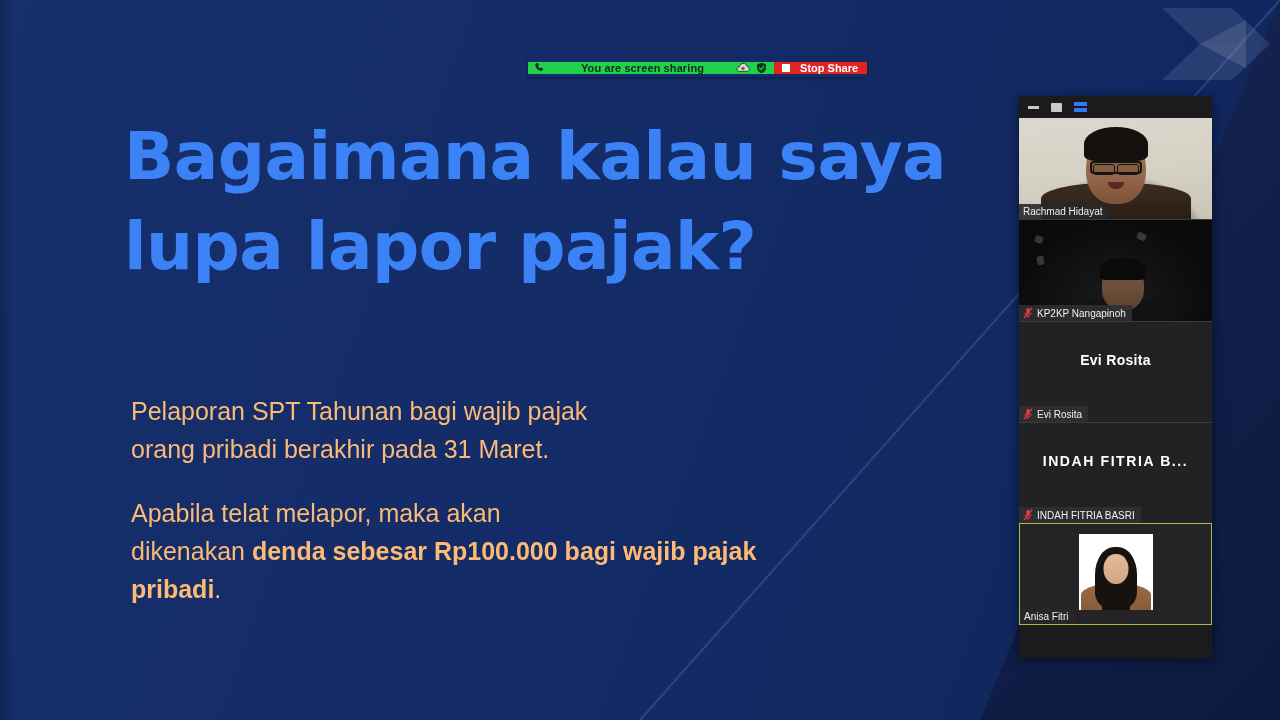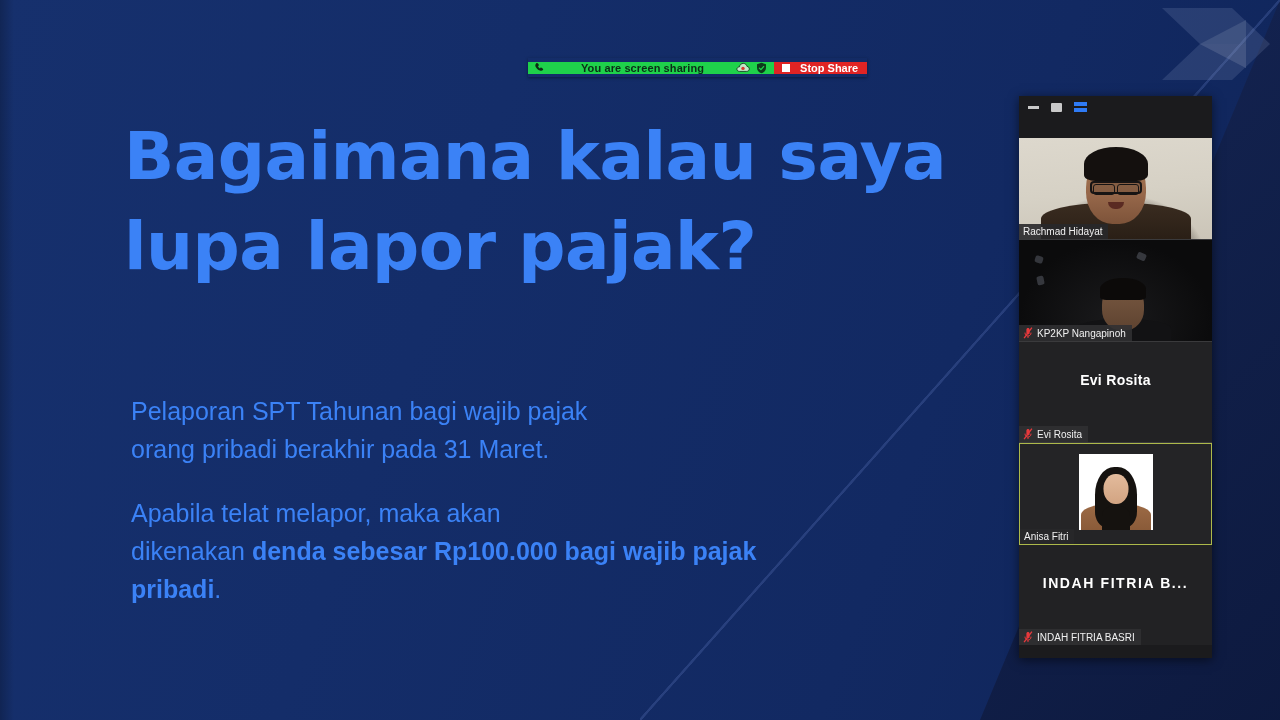--- a/index.html
+++ b/index.html
@@ -71,21 +71,21 @@
     line-height: 1.36;
     letter-spacing: -0.5px;
     white-space: pre-line;
   }
 
   .slide-body {
     position: absolute;
     left: 131px;
     top: 392px;
     width: 680px;
-    color: #3b82f6;
+    color: #fdba74;
     font-family: "Liberation Sans", sans-serif;
     font-size: 25px;
     line-height: 1.52;
   }
   .slide-body p { margin: 0; }
   .slide-body .gap { height: 26px; }
   .slide-body b { font-weight: bold; }
 
   
   .share-bar {
@@ -146,21 +146,21 @@
     padding-left: 9px;
   }
   .tb-btn { display: flex; align-items: center; justify-content: center; cursor: default; }
   .tb-min { width: 11px; height: 3px; background: #c9c9c9; }
   .tb-max { width: 11px; height: 9px; background: #c9c9c9; border-radius: 1px; }
   .tb-speaker { display: flex; flex-direction: column; gap: 2px; }
   .tb-speaker i { display: block; width: 13px; height: 4px; background: #2f7bf5; }
   .tb-grid { display: grid; grid-template-columns: repeat(3, 3px); grid-template-rows: repeat(3, 3px); gap: 2px; }
   .tb-grid i { background: #d2d2d2; }
 
-  .tiles { position: relative; margin-top: 20px; }
+  .tiles { position: relative; }
 
   .tile {
     position: relative;
     width: 193px;
     overflow: hidden;
     background: #232325;
   }
   .tile-video { height: 101px; }
   .tile-dark  { height: 101px; background: #404040; }
   .tile-name  { height: 100px; background: #222224; }
@@ -425,41 +425,41 @@
             <path d="M5 1.1c-.9 0-1.6.7-1.6 1.6v3.1c0 .9.7 1.6 1.6 1.6s1.6-.7 1.6-1.6V2.7c0-.9-.7-1.6-1.6-1.6z" fill="#e8393c"></path>
             <path d="M2 5.6v.4c0 1.7 1.3 3 3 3s3-1.3 3-3v-.4" stroke="#e8393c" stroke-width="1" fill="none"></path>
             <path d="M5 9v2" stroke="#e8393c" stroke-width="1"></path>
             <path d="M1.1 11.2 8.9.7" stroke="#e8393c" stroke-width="1.3"></path>
           </svg>
           <span>Evi Rosita</span>
         </div>
       </div>
       <div class="tile-sep"></div>
 
-      <div class="tile tile-photo">
-        <div class="photo-frame">
-          <div class="p-body"></div>
-          <div class="p-hijab"></div>
-          <div class="p-face"></div>
-          <div class="p-scarf"></div>
-        </div>
-        <div class="badge plain">
-          <span>Anisa Fitri</span>
-        </div>
-      </div>
-
       <div class="tile tile-name">
         <div class="tile-bigname spaced">INDAH  FITRIA  B...</div>
         <div class="badge">
           <svg class="mute-icon" viewBox="0 0 10 12">
             <path d="M5 1.1c-.9 0-1.6.7-1.6 1.6v3.1c0 .9.7 1.6 1.6 1.6s1.6-.7 1.6-1.6V2.7c0-.9-.7-1.6-1.6-1.6z" fill="#e8393c"></path>
             <path d="M2 5.6v.4c0 1.7 1.3 3 3 3s3-1.3 3-3v-.4" stroke="#e8393c" stroke-width="1" fill="none"></path>
             <path d="M5 9v2" stroke="#e8393c" stroke-width="1"></path>
             <path d="M1.1 11.2 8.9.7" stroke="#e8393c" stroke-width="1.3"></path>
           </svg>
           <span>INDAH FITRIA BASRI</span>
         </div>
       </div>
 
+      <div class="tile tile-photo">
+        <div class="photo-frame">
+          <div class="p-body"></div>
+          <div class="p-hijab"></div>
+          <div class="p-face"></div>
+          <div class="p-scarf"></div>
+        </div>
+        <div class="badge plain">
+          <span>Anisa Fitri</span>
+        </div>
+      </div>
+
     </div>
   </div>
 
 </div>
 
 </body></html>

